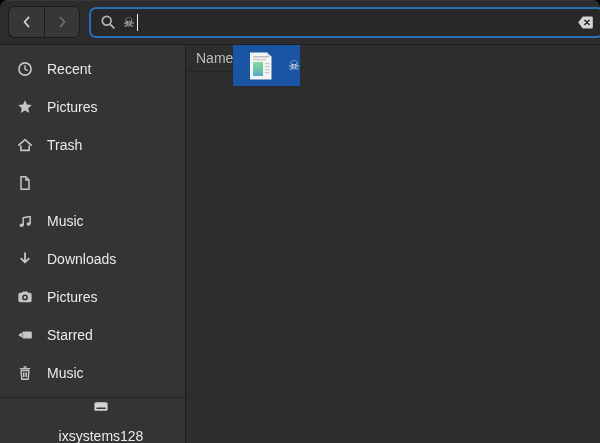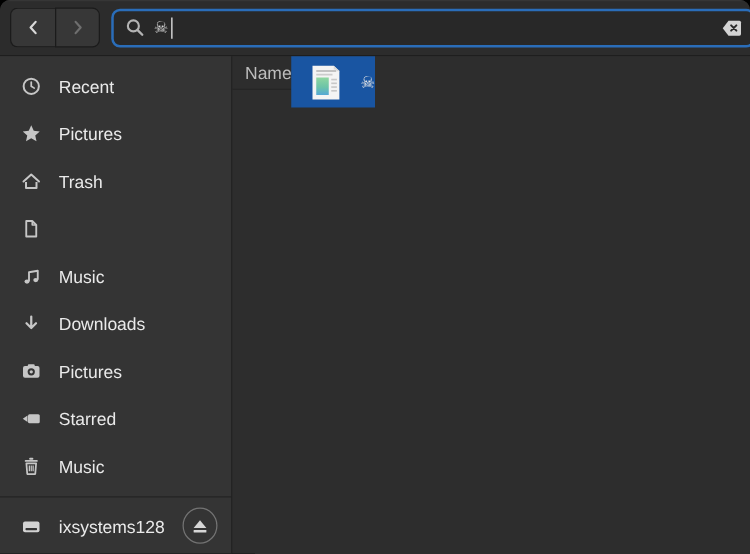--- a/index.html
+++ b/index.html
@@ -23,21 +23,21 @@
   .caret { width:1px; height:17px; background:#f2f2f2; margin-left:2px; }
   .entry-spacer { flex:1 1 auto; }
 
   
   .content { flex:1 1 auto; display:flex; min-height:0; }
   .sidebar { width:186px; flex:0 0 186px; background:var(--sidebar_bg,#343434);
              border-right:1px solid #1e1e1e; display:flex; flex-direction:column; padding-top:5px; }
   .side-item { height:38px; display:flex; align-items:center; padding-left:17px; gap:14px; cursor:default; }
   .side-item .lbl { color:#eaeaea; font-size:14px; }
   .side-sep { height:1px; background:#232323; margin-top:auto; }
-  .device-row { height:45px; display:flex; align-items:center; padding-left:17px; gap:14px; }
+  .device-row { height:45px; display:flex; align-items:center; padding-left:17px; gap:14px;flex-direction:column; }
   .device-row .lbl { color:#eaeaea; font-size:14px; flex:1 1 auto; }
   .eject-btn { width:29px; height:29px; border:1px solid #737373; border-radius:50%;
                margin-right:11px; display:flex; align-items:center; justify-content:center; }
 
   .main { flex:1 1 auto; background:var(--view_bg,#2d2d2d); display:flex; flex-direction:row; position:relative; }
   .list-header { height:27px; flex:0 0 27px; display:flex; align-items:center; padding-left:10px;
                  border-bottom:1px solid #252525; }
   .list-header .lbl { color:#bdbdbd; font-size:14px; }
   .file-row { height:41px; flex:0 0 41px; display:flex; align-items:center; padding-left:12px; gap:11px; }
   .file-row.selected { background:var(--selection,#1955a2); }

